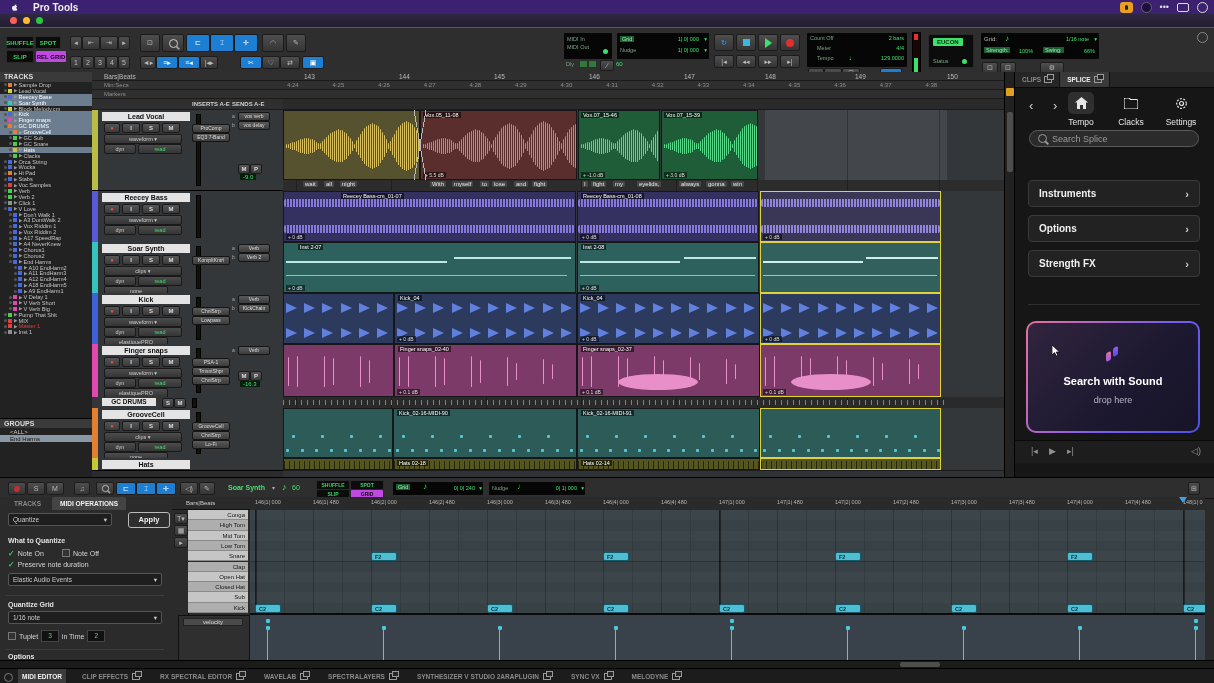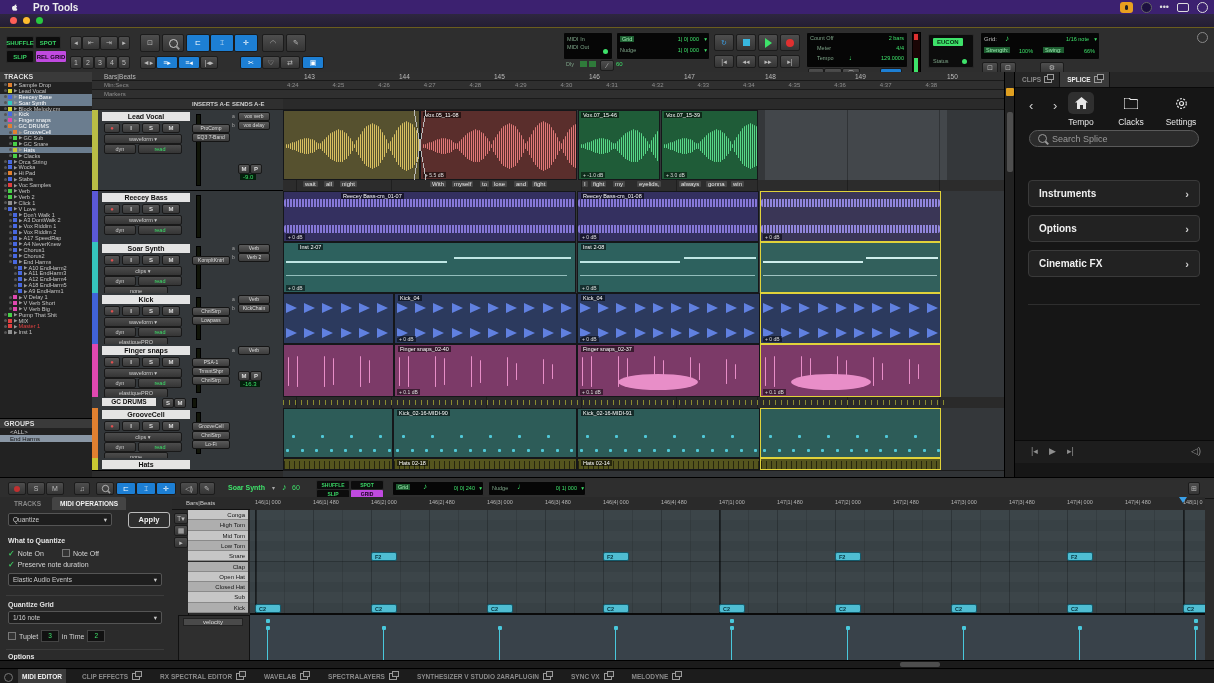--- a/index.html
+++ b/index.html
@@ -1302,36 +1302,49 @@
           </div>
           <div>Settings</div>
         </div>
       </div>
     <div id="spsearch">
       <span class="mag"></span>
       <span>Search Splice</span>
     </div>
     <div id="spcards"></div>
     <div style="position:absolute;left:13px;top:232px;width:172px;border-top:1px solid #2e2e2e;"></div>
+    <div id="soundcard">
+      <div id="soundinner">
+        <span id="soundlogo">
+          <i style="left:0;top:5px;background:linear-gradient(#e8709a,#9a5ce8);"></i>
+          <i style="left:7px;top:0;background:linear-gradient(#9a5ce8,#4a52e8);"></i>
+        </span>
+        <div id="soundtitle">Search with Sound</div>
+        <div id="soundsub">drop here</div>
+        <svg class="cursor-arrow" viewBox="0 0 9 12">
+            <path d="M0 0 L0 10 L2.6 7.6 L4.2 11 L5.8 10.2 L4.2 7 L7.5 7 Z" fill="#fff" stroke="#000" stroke-width="0.7"></path>
+          </svg>
+      </div>
+    </div>
     <div id="spplayer">
       <span class="pbtn" style="left:16px;">|◂</span>
       <span class="pbtn" style="left:34px;">▶</span>
       <span class="pbtn" style="left:52px;">▸|</span>
       <span class="pbtn" style="right:14px;left:auto;">◁)</span>
     </div>
   <div class="spcard" style="top: 108px;">
         <span>Instruments</span>
         <span class="chev">›</span>
       </div>
       <div class="spcard" style="top: 143px;">
         <span>Options</span>
         <span class="chev">›</span>
       </div>
       <div class="spcard" style="top: 178px;">
-        <span>Cinematic FX</span>
+        <span>Strength FX</span>
         <span class="chev">›</span>
       </div>
     </div>
 
   <div id="miditoolbar" class="abs">
     <span class="tbtn" style="left:8px;top:4px;width:16px;height:11px;">
         <span style="width:6px;height:6px;border-radius:50%;background:#c03030;display:inline-block;"></span>
       </span>
     <span class="tbtn" style="left:27px;top:4px;width:16px;height:11px;">S</span>
     <span class="tbtn" style="left:46px;top:4px;width:16px;height:11px;">M</span>

